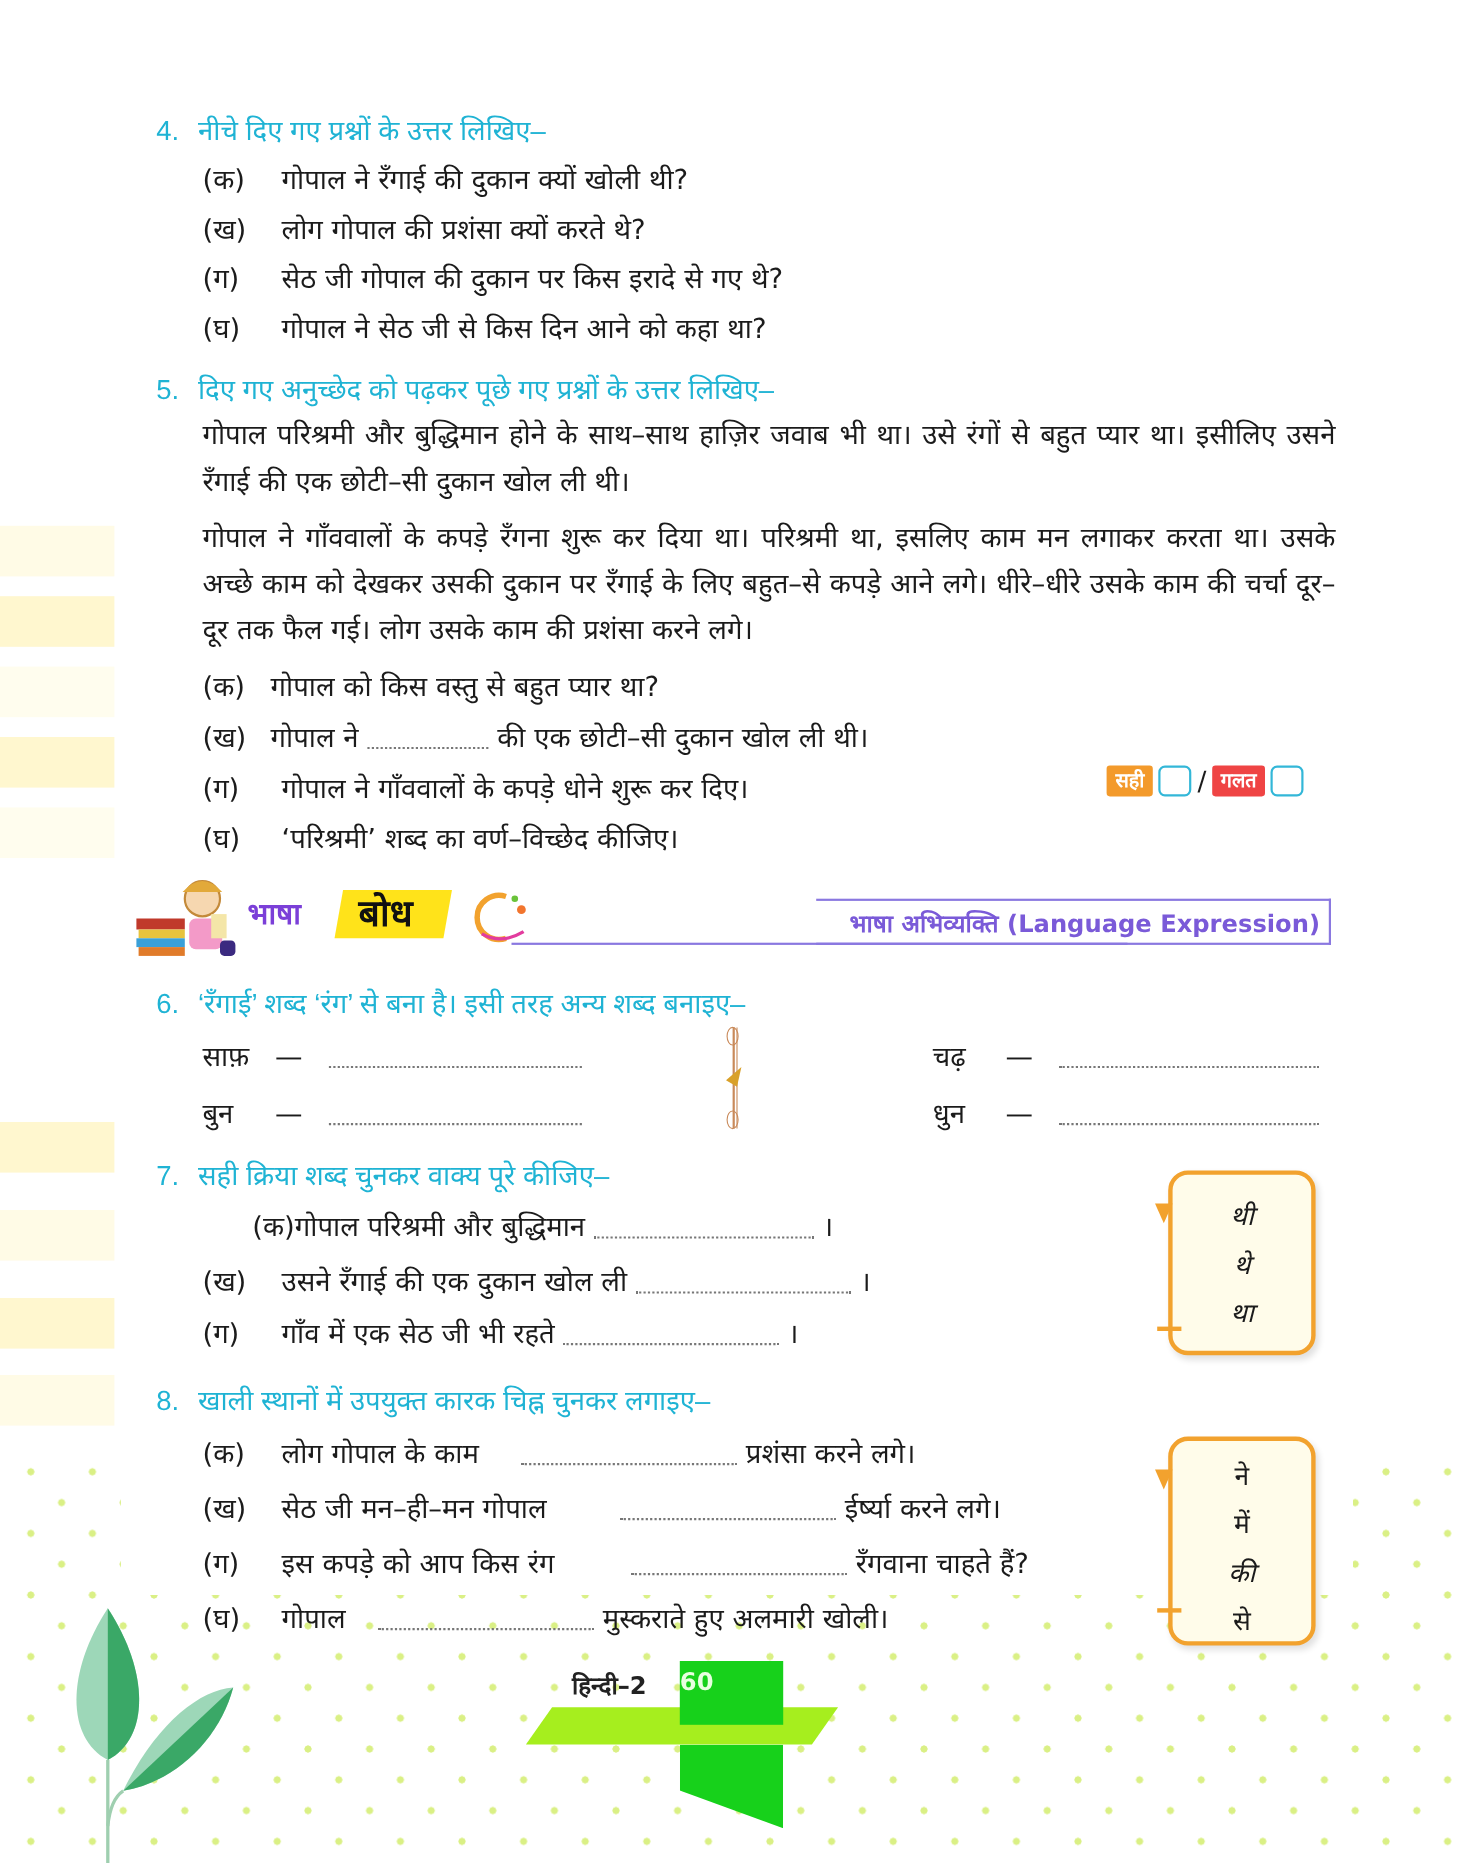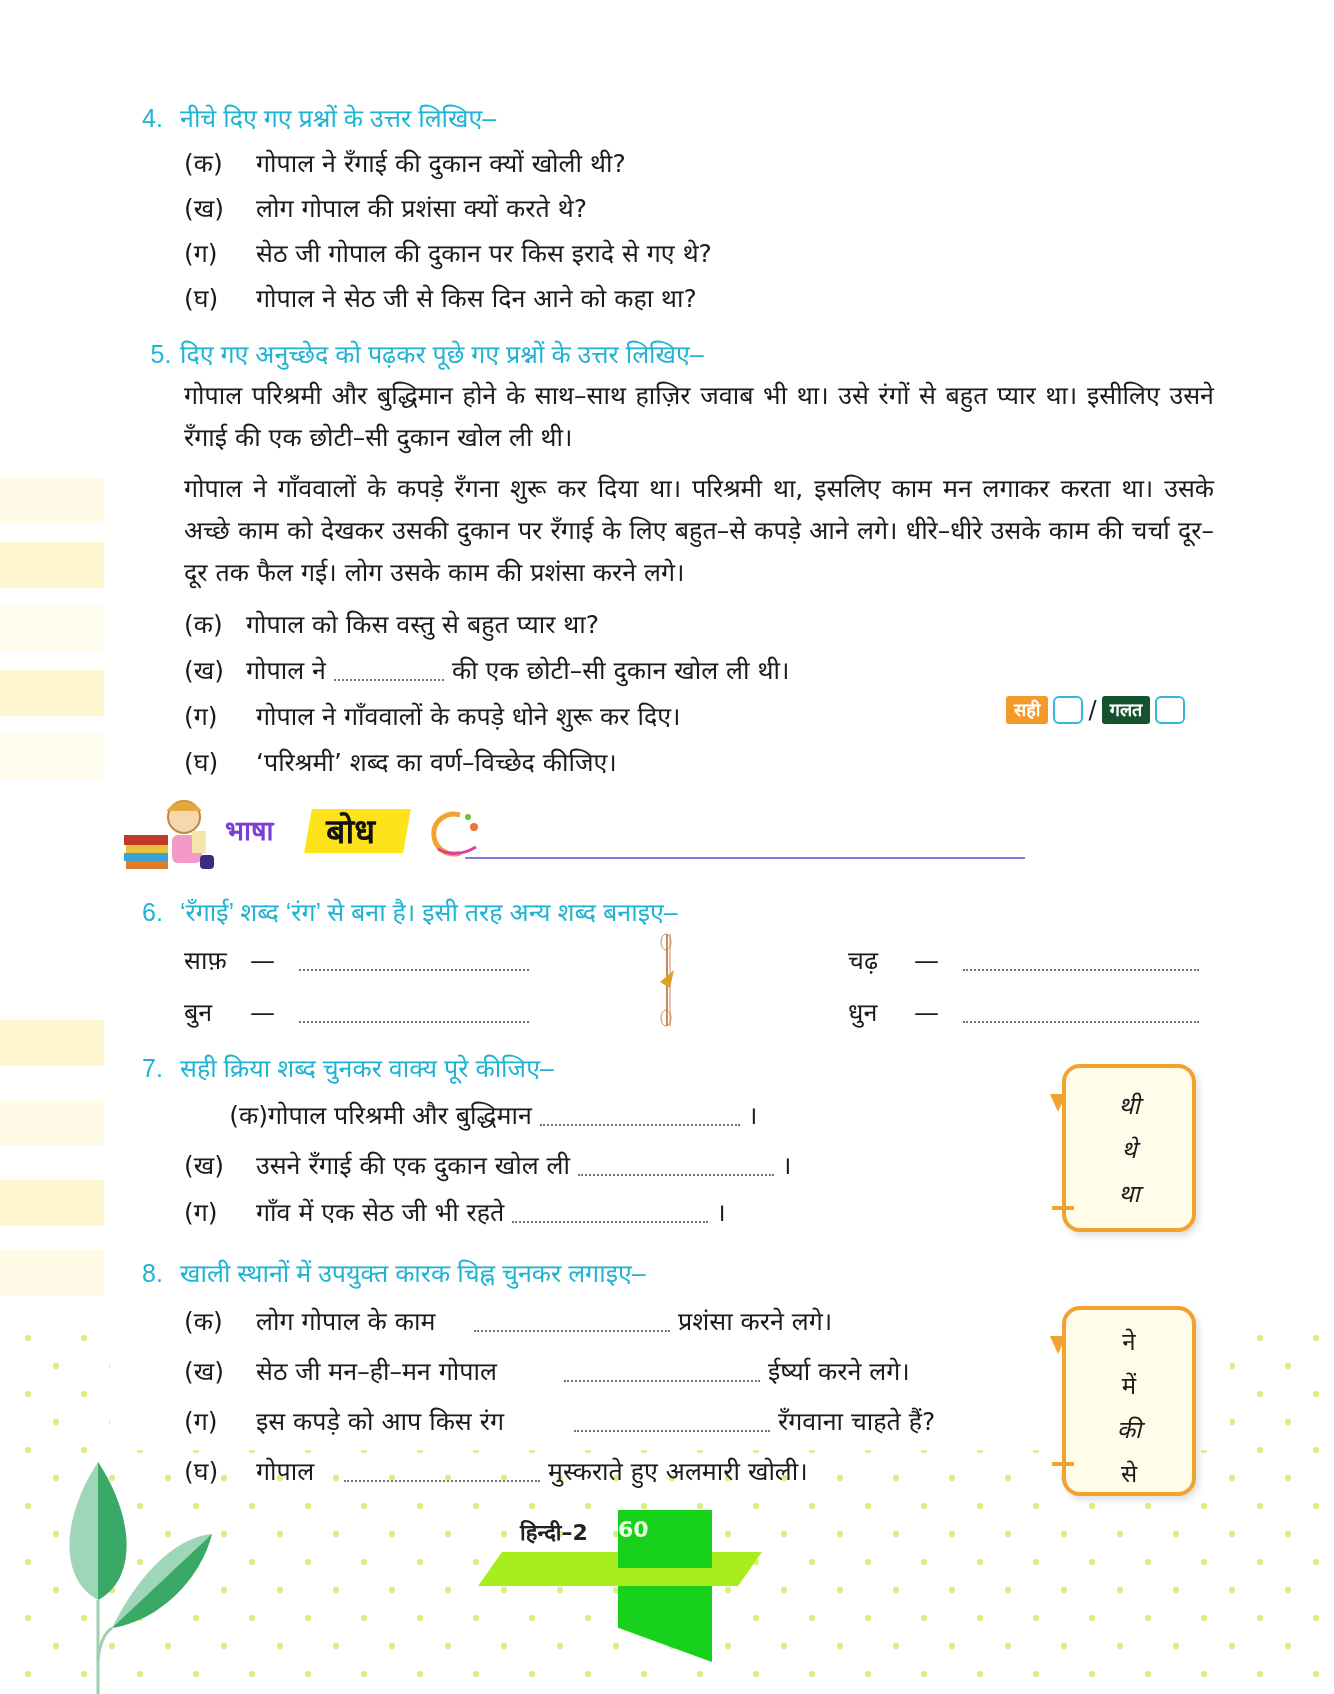--- a/index.html
+++ b/index.html
@@ -78,35 +78,35 @@
 </svg>
 
 <div class="q-head" style="top:100px;">
   <span class="num">4.</span><span>नीचे दिए गए प्रश्नों के उत्तर लिखिए–</span>
 </div>
 <div class="line" style="left:184px;top:145px;"><span class="lbl">(क)</span><span>गोपाल ने रँगाई की दुकान क्यों खोली थी?</span></div>
 <div class="line" style="left:184px;top:190px;"><span class="lbl">(ख)</span><span>लोग गोपाल की प्रशंसा क्यों करते थे?</span></div>
 <div class="line" style="left:184px;top:235px;"><span class="lbl">(ग)</span><span>सेठ जी गोपाल की दुकान पर किस इरादे से गए थे?</span></div>
 <div class="line" style="left:184px;top:280px;"><span class="lbl">(घ)</span><span>गोपाल ने सेठ जी से किस दिन आने को कहा था?</span></div>
 
-<div class="q-head" style="top:336px;text-align:center;">
+<div class="q-head" style="top:336px;">
   <span class="num">5.</span><span>दिए गए अनुच्छेद को पढ़कर पूछे गए प्रश्नों के उत्तर लिखिए–</span>
 </div>
 <div class="para" style="top:375px;">गोपाल परिश्रमी और बुद्धिमान होने के साथ–साथ हाज़िर जवाब भी था। उसे रंगों से बहुत प्यार था। इसीलिए उसने रँगाई की एक छोटी–सी दुकान खोल ली थी।</div>
 <div class="para" style="top:468px;">गोपाल ने गाँववालों के कपड़े रँगना शुरू कर दिया था। परिश्रमी था, इसलिए काम मन लगाकर करता था। उसके अच्छे काम को देखकर उसकी दुकान पर रँगाई के लिए बहुत–से कपड़े आने लगे। धीरे–धीरे उसके काम की चर्चा दूर–दूर तक फैल गई। लोग उसके काम की प्रशंसा करने लगे।</div>
 <div class="line" style="left:184px;top:606px;"><span class="lbl" style="width:62px">(क)</span><span>गोपाल को किस वस्तु से बहुत प्यार था?</span></div>
 <div class="line" style="left:184px;top:652px;"><span class="lbl" style="width:62px">(ख)</span><span>गोपाल ने</span><span class="dotline" style="width:110px"></span><span>की एक छोटी–सी दुकान खोल ली थी।</span></div>
 <div class="line" style="left:184px;top:698px;"><span class="lbl">(ग)</span><span>गोपाल ने गाँववालों के कपड़े धोने शुरू कर दिए।</span></div>
 <div class="line" style="left:184px;top:744px;"><span class="lbl">(घ)</span><span>‘परिश्रमी’ शब्द का वर्ण–विच्छेद कीजिए।</span></div>
 
 <div style="position:absolute;left:1006px;top:696px;white-space:nowrap;">
   <span class="badge" style="background:#f39a2b">सही</span>
   <span class="checkbox"></span>
   <span style="font-size:24px;vertical-align:middle;">/</span>
-  <span class="badge" style="background:#14532d">गलत</span>
+  <span class="badge" style="background:#ef4444">गलत</span>
   <span class="checkbox"></span>
 </div>
 
 <div class="header-band">
   <svg style="position:absolute;left:2px;top:0;" width="100" height="75">
     <rect x="2" y="40" width="44" height="10" fill="#c0392b"></rect>
     <rect x="4" y="50" width="42" height="8" fill="#e7c33d"></rect>
     <rect x="2" y="58" width="44" height="8" fill="#3aa0d8"></rect>
     <rect x="4" y="66" width="42" height="8" fill="#e07b2a"></rect>
     <circle cx="62" cy="22" r="16" fill="#f6d7b0" stroke="#c48a3a" stroke-width="2"></circle>
@@ -117,20 +117,21 @@
   </svg>
   <div class="bhasha">भाषा</div>
   <div class="bodh"><span>बोध</span></div>
   <svg style="position:absolute;left:300px;top:8px;" width="60" height="60">
     <path d="M40 12 A20 20 0 1 0 40 50" stroke="#f2a22e" stroke-width="5" fill="none"></path>
     <path d="M18 46 Q36 56 56 44" stroke="#e23c9e" stroke-width="3" fill="none"></path>
     <circle cx="48" cy="14" r="3" fill="#6ac33a"></circle>
     <circle cx="54" cy="24" r="4" fill="#f2752e"></circle>
   </svg>
   <div class="header-rule"></div>
+  <div class="expr-box">भाषा अभिव्यक्ति (Language Expression)</div>
 </div>
 
 <div class="q-head" style="top:894px;">
   <span class="num">6.</span><span>‘रँगाई’ शब्द ‘रंग’ से बना है। इसी तरह अन्य शब्द बनाइए–</span>
 </div>
 <div class="line" style="left:184px;top:942px;"><span style="display:inline-block;width:66px">साफ़</span><span>—</span><span class="dotline" style="width:230px;margin-left:24px"></span></div>
 <div class="line" style="left:184px;top:994px;"><span style="display:inline-block;width:66px">बुन</span><span>—</span><span class="dotline" style="width:230px;margin-left:24px"></span></div>
 <div class="line" style="left:848px;top:942px;"><span style="display:inline-block;width:66px">चढ़</span><span>—</span><span class="dotline" style="width:236px;margin-left:24px"></span></div>
 <div class="line" style="left:848px;top:994px;"><span style="display:inline-block;width:66px">धुन</span><span>—</span><span class="dotline" style="width:236px;margin-left:24px"></span></div>
 <svg style="position:absolute;left:652px;top:932px;" width="30" height="96">

